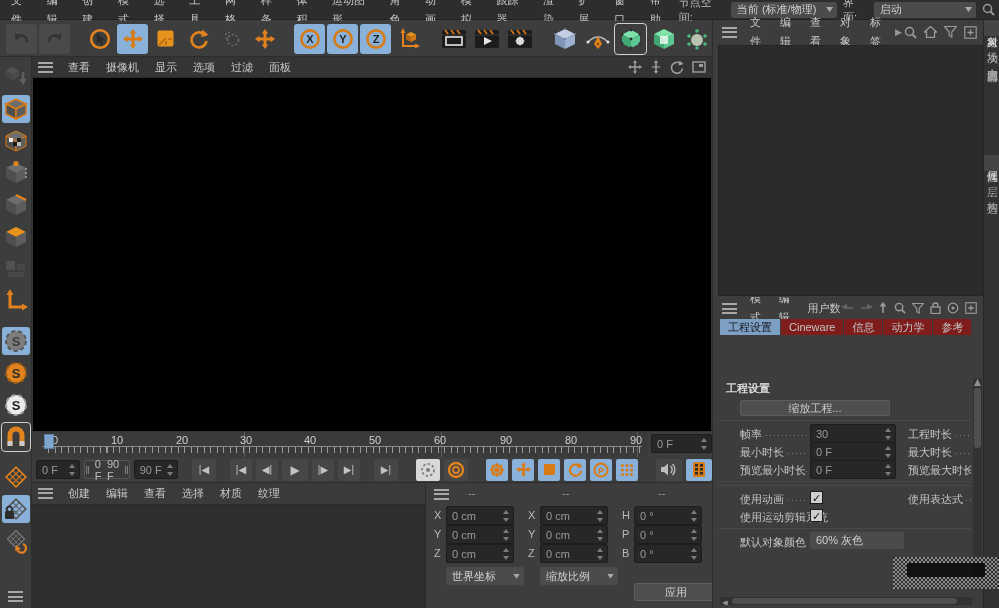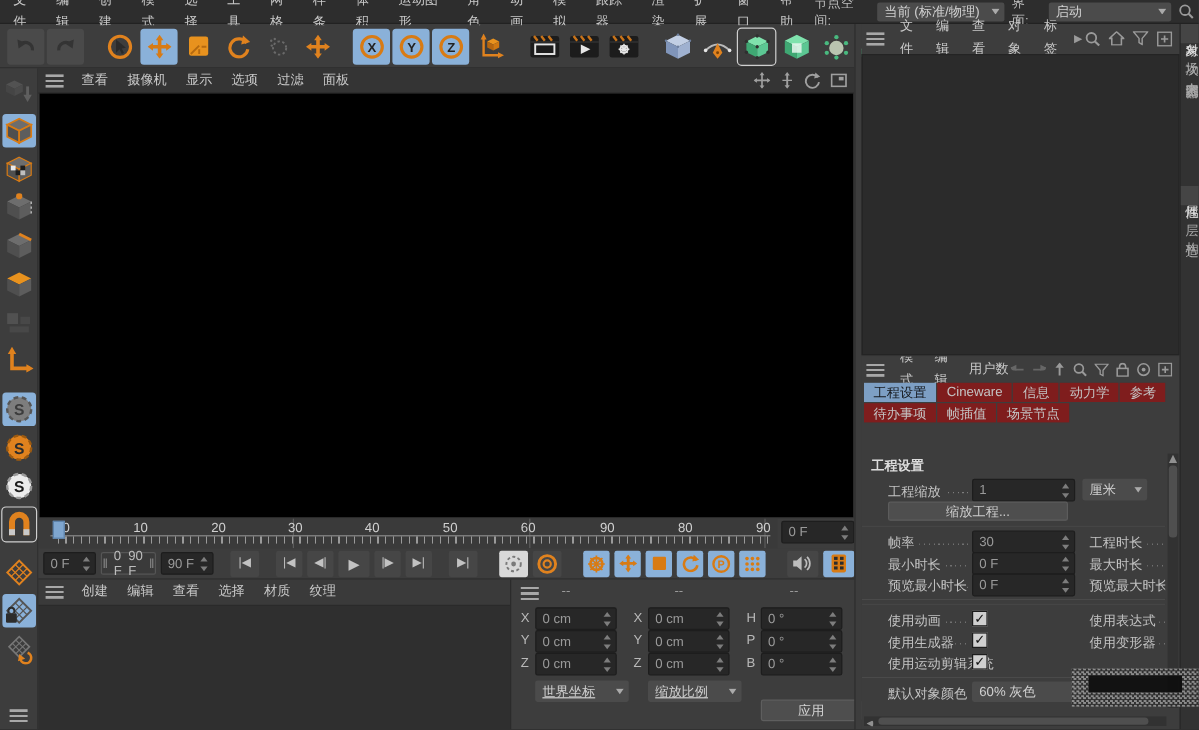--- a/index.html
+++ b/index.html
@@ -85,21 +85,21 @@
   .mat { left:32px; top:483px; width:393px; height:125px; background:#2f2f2f; }
   .mat-menu { height:22px; background:#3a3a3a; border-bottom:1px solid #2a2a2a;
               display:flex; align-items:center; padding:0 6px; gap:2px; }
 
   
   .coord { left:425px; top:483px; width:287px; height:125px; background:#3d3d3d;
            border-left:1px solid #2b2b2b; }
   .co-head { position:absolute; top:4px; color:#9a9a9a; }
   .co-lab { position:absolute; color:#b9b9b9; }
   .co-spin { position:absolute; width:68px; }
-  .co-drop { position:absolute; width:78px; height:18px;text-decoration:underline; }
+  .co-drop { position:absolute; width:78px; height:18px; }
   .apply { position:absolute; width:84px; height:18px; background:#4e4e4e; border:1px solid #5e5e5e;
            border-radius:2px; color:#d2d2d2; display:flex; align-items:center; justify-content:center; }
 
   
   .rdiv { left:712px; top:20px; width:6px; height:588px; background:#3d3d3d; border-left:1px solid #2d2d2d; }
   .om { left:718px; top:20px; width:265px; height:276px; background:#3d3d3d; }
   .om-menu { height:24px; display:flex; align-items:center; padding:0 4px; gap:2px; }
   .om-icons { margin-left:auto; display:flex; gap:7px; align-items:center; padding-right:2px; }
   .om-tree { position:absolute; left:0; top:25px; width:265px; height:251px; background:#2b2b2b;
              border:1px solid #242424; }
@@ -927,44 +927,24 @@
     </div>
 
 
     <div class="am-tabs">
       <span class="tab on">工程设置</span>
       <span class="tab">Cineware</span>
       <span class="tab">信息</span>
       <span class="tab">动力学</span>
       <span class="tab">参考</span>
     </div>
-    <div class="am-tabs" style="margin-top:1px">
-      <span class="tab">待办事项</span>
-      <span class="tab">帧插值</span>
-      <span class="tab">场景节点</span>
-    </div>
 
     <div class="am-content">
       <div class="sec">工程设置</div>
 
-      <div class="amrow">
-        <span class="lab">工程缩放</span>
-        <span class="lead" style="left:72px;width:18px"></span>
-        <div class="spin fld">
-            <span class="val">1</span>
-            <span class="arr">
-              <i class="up"></i>
-              <i class="dn"></i>
-            </span>
-          </div>
-        <div class="drop unit">
-            <span>厘米</span>
-            <span class="chev"></span>
-          </div>
-      </div>
       <div class="amrow">
         <div class="bigbtn">
             <span>缩放工程...</span>
           </div>
       </div>
       <div class="divline"></div>
 
       <div class="amrow">
         <span class="lab">帧率</span>
         <span class="lead" style="left:48px;width:42px"></span>
@@ -1008,27 +988,20 @@
       <div class="divline"></div>
 
       <div class="amrow">
         <span class="lab">使用动画</span>
         <span class="lead" style="left:70px;width:20px"></span>
         <span class="chk"></span>
         <span class="rlab">使用表达式</span>
         <span class="lead" style="left:248px;width:5px"></span>
       </div>
       <div class="amrow">
-        <span class="lab">使用生成器</span>
-        <span class="lead" style="left:78px;width:12px"></span>
-        <span class="chk"></span>
-        <span class="rlab">使用变形器</span>
-        <span class="lead" style="left:248px;width:5px"></span>
-      </div>
-      <div class="amrow">
         <span class="lab">使用运动剪辑系统</span>
         <span class="chk"></span>
       </div>
       <div class="divline"></div>
 
       <div class="amrow">
         <span class="lab">默认对象颜色</span>
         <div class="drop" style="position:absolute;left:92px;top:0;width:94px;height:17px">
           <span>60% 灰色</span>
 

